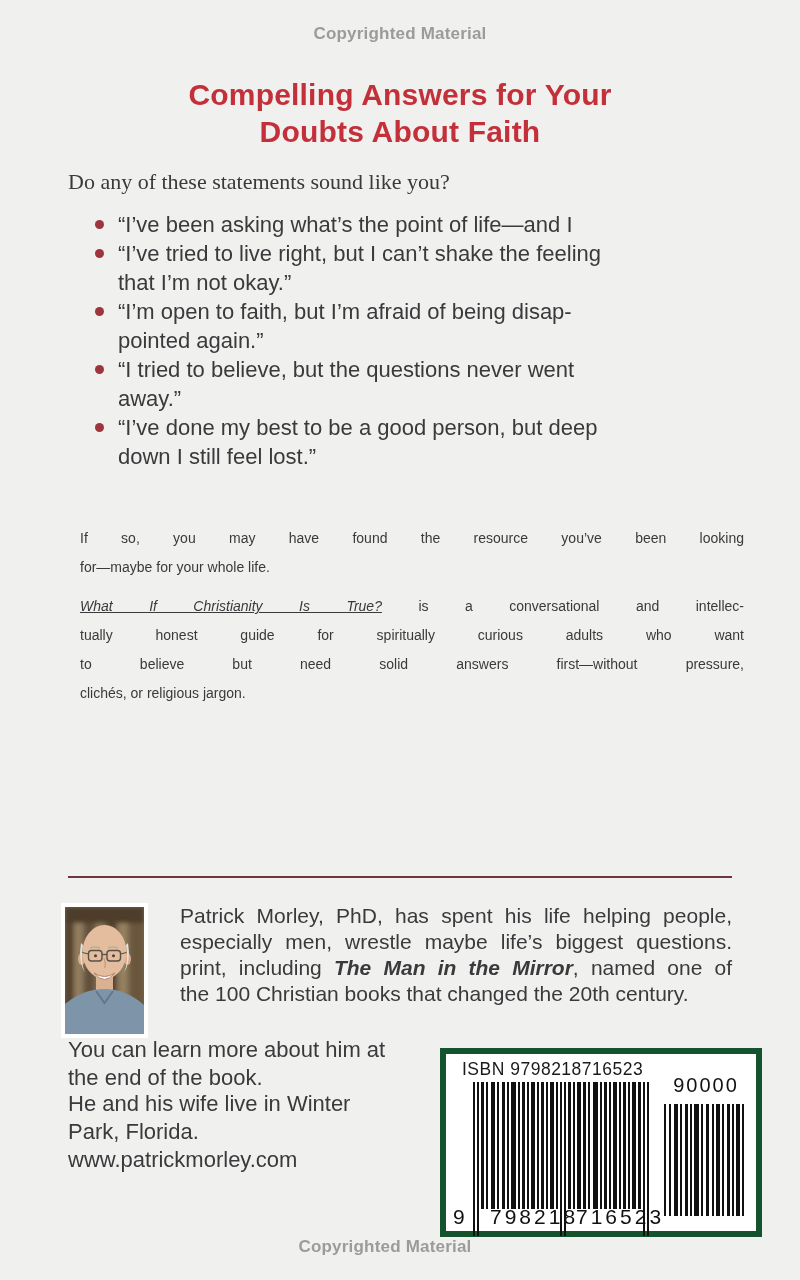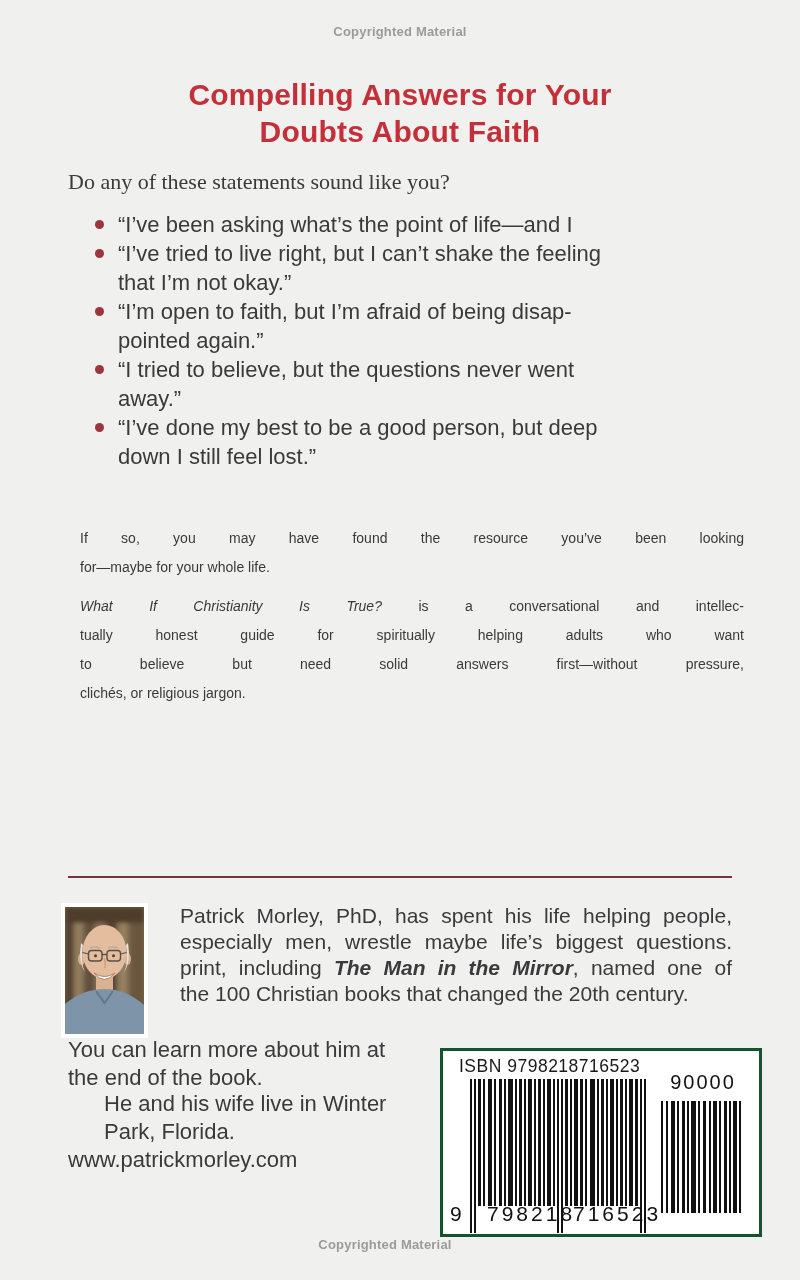--- a/index.html
+++ b/index.html
@@ -2,55 +2,55 @@
 <html><head>
 <meta charset="utf-8">
 <style>
   html,body{margin:0;padding:0;background:#e6e6e4;}
   .page{
     position:relative;width:800px;height:1280px;background:#f0f0ee;
     font-family:"Liberation Sans",sans-serif;color:#3a3a3c;overflow:hidden;
   }
   .copyright{
     position:absolute;left:0;width:100%;text-align:center;
-    font-size:13px;font-weight:700;color:#9b9b99;letter-spacing:.2px;
+    font-size:17px;font-weight:700;color:#9b9b99;letter-spacing:.2px;
   }
   .copyright.top{top:24px;}
   .copyright.bottom{top:1237px;width:770px;}
   .heading{
     position:absolute;top:76px;left:0;width:100%;margin:0;text-align:center;
     color:#c4303a;font-size:30px;line-height:37px;font-weight:700;letter-spacing:.2px;
   }
   .heading span{display:block;}
   .intro{position:absolute;left:68px;top:169px;width:664px;font-size:22px;font-family:Liberation Serif, serif;}
   .bullets{position:absolute;left:68px;top:210px;width:664px;margin:0;padding:0;list-style:none;}
   .bullets li{position:relative;padding-left:50px;font-size:22px;line-height:29px;}
   .dot{position:absolute;left:27px;top:10px;width:9px;height:9px;border-radius:50%;background:#9c353c;}
   .bl{display:block;}
   .para{position:absolute;left:80px;width:664px;font-size:14px;line-height:29px;}
   .justify .tline{text-align:justify;text-align-last:justify;}
   .justify .tline.lastline{text-align-last:left;}
   #para-ifso{top:524px;}
   #para-book{top:592px;}
   #para-whether{top:722px;}
-  .ital{font-style:italic;}
+  .ital{font-style:italic;text-decoration:underline;}
   .bold-ital{font-style:italic;font-weight:700;}
   .rule{position:absolute;left:68px;top:876px;width:664px;height:2px;background:#6e3540;border:none;margin:0;padding:0;}
   .photo-frame{
     position:absolute;left:61px;top:903px;width:87px;height:135px;
     background:#ffffff;box-sizing:border-box;padding:4px;
   }
   .photo-frame svg{display:block;width:79px;height:127px;}
   .bio{position:absolute;left:180px;top:903px;width:552px;font-size:21px;line-height:26px;}
   .learn-more{position:absolute;left:68px;top:1036px;width:380px;font-size:22px;line-height:28px;}
-  .residence{position:absolute;left:68px;top:1090px;width:380px;font-size:22px;line-height:28px;margin-left:36px;}
+  .residence{position:absolute;left:68px;top:1090px;width:380px;font-size:22px;line-height:28px;}
   .website{position:absolute;left:68px;top:1147px;width:380px;font-size:22px;}
   .barcode-box{
     position:absolute;left:440px;top:1048px;width:322px;height:189px;
-    background:#ffffff;border:3px solid #14532d;box-sizing:border-box;
+    background:#ffffff;border:6px solid #14532d;box-sizing:border-box;
   }
   .isbn{position:absolute;left:16px;top:5px;font-size:17.5px;color:#1a1a1a;letter-spacing:.5px;}
   .bars-main{position:absolute;left:27px;top:28px;}
   .digits span{position:absolute;top:151px;font-size:21px;letter-spacing:3px;color:#111;}
   .d9{left:7px;}
   .dg1{left:44px;}
   .dg2{left:130px;}
   .price-label{position:absolute;left:212px;top:20px;width:96px;text-align:center;font-size:20px;letter-spacing:2px;color:#111;}
   .bars-price{position:absolute;left:218px;top:50px;}
 </style>
@@ -95,21 +95,21 @@
     </li>
   </ul>
 
   <div class="para justify" id="para-ifso">
     <div class="tline">If so, you may have found the resource you’ve been looking</div>
     <div class="tline lastline">for—maybe for your whole life.</div>
   </div>
 
   <div class="para justify" id="para-book">
     <div class="tline"><span class="ital">What If Christianity Is True?</span><span> is a conversational and intellec-</span></div>
-    <div class="tline">tually honest guide for spiritually helping adults who want</div>
+    <div class="tline">tually honest guide for spiritually curious adults who want</div>
     <div class="tline">to believe but need solid answers first—without pressure,</div>
     <div class="tline lastline">clichés, or religious jargon.</div>
   </div>
 
 
   <hr class="rule">
 
   <div class="photo-frame">
     <svg viewBox="0 0 79 127" xmlns="http://www.w3.org/2000/svg">
       <defs>

